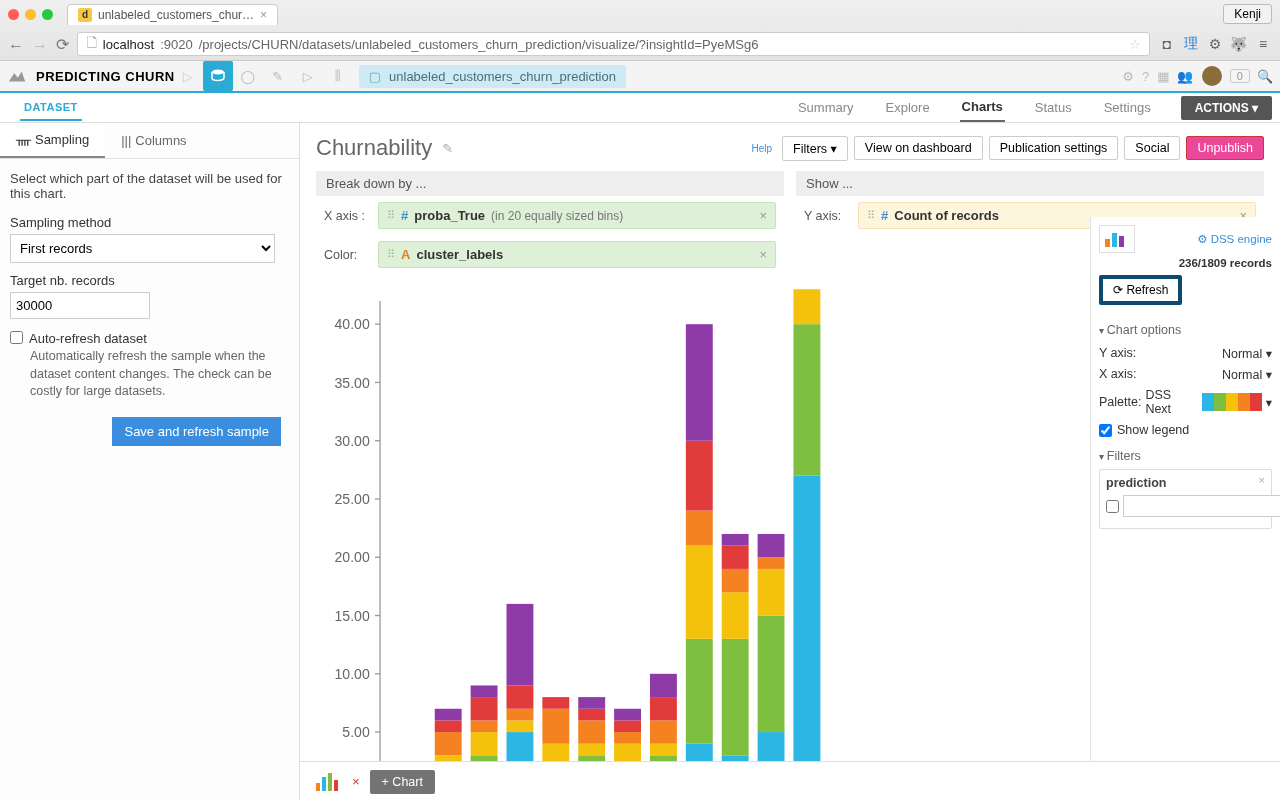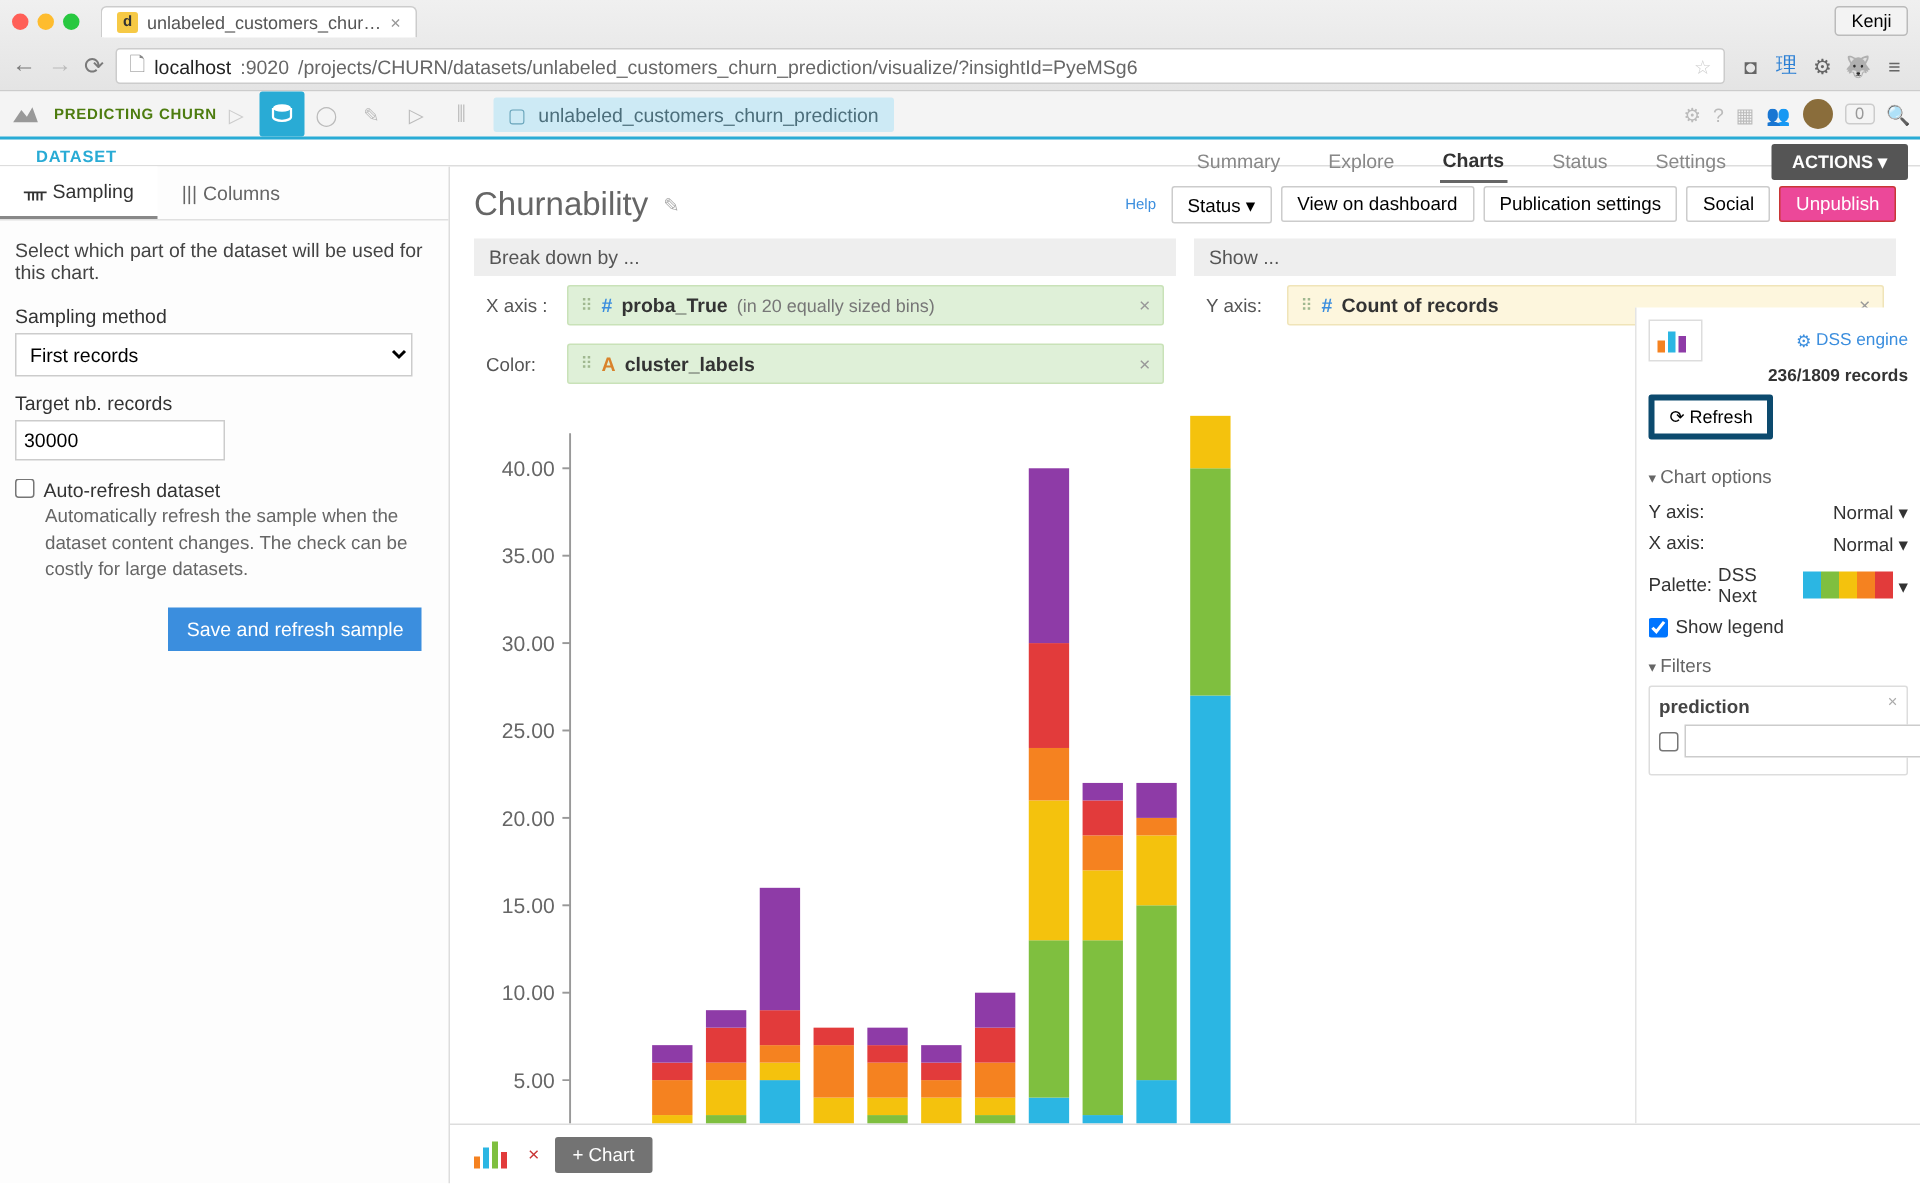--- a/index.html
+++ b/index.html
@@ -17,31 +17,31 @@
 .url-row{display:flex;align-items:center;height:32px;padding:0 8px;gap:8px;}
 .nav-ico{color:#7a7a7a;font-size:16px;cursor:pointer;}
 .url-bar{flex:1;display:flex;align-items:center;background:#fff;border:1px solid #ccc;border-radius:3px;height:24px;padding:0 8px;font-size:13px;gap:6px;}
 .url-host{color:#222;} .url-path{color:#666;}
 .ext-icons{display:flex;gap:6px;align-items:center;}
 .ext-ico{width:18px;height:18px;display:flex;align-items:center;justify-content:center;font-size:14px;color:#666;}
 
 
 .app-top{height:32px;background:#f4f4f4;border-bottom:2px solid #29abd5;display:flex;align-items:center;padding:0 6px;}
 .bird-ico{width:22px;height:22px;margin-right:8px;color:#888;}
-.proj-name{color:#4d7c0f;font-weight:600;letter-spacing:.5px;font-size:10px;}
+.proj-name{color:#000000;font-weight:600;letter-spacing:.5px;font-size:13px;}
 .top-icon-group{display:flex;gap:0;margin-left:10px;}
 .top-icon{width:30px;height:30px;display:flex;align-items:center;justify-content:center;color:#bbb;cursor:pointer;border-radius:2px;}
 .top-icon.active{background:#29abd5;color:#fff;}
 .ds-pill{background:#cdeaf5;color:#4c6e7b;padding:4px 10px;border-radius:2px;margin-left:6px;font-size:13px;display:flex;align-items:center;gap:8px;}
 .right-icons{margin-left:auto;display:flex;gap:8px;align-items:center;color:#bbb;}
 .avatar{width:20px;height:20px;border-radius:50%;background:#8a6d3b;}
 .notif-badge{border:1px solid #ccc;border-radius:3px;padding:0 6px;font-size:11px;color:#999;}
 
 
-.subtabs{height:18px;display:flex;align-items:flex-start;border-bottom:1px solid #ddd;}
+.subtabs{height:30px;display:flex;align-items:center;border-bottom:1px solid #ddd;}
 .subtabs-left{width:300px;padding-left:20px;}
 .dataset-tab{color:#29abd5;font-size:11px;font-weight:600;letter-spacing:.5px;border-bottom:2px solid #29abd5;padding:6px 4px;display:inline-block;}
 .subtabs-right{flex:1;display:flex;align-items:center;justify-content:flex-end;padding-right:8px;gap:28px;}
 .subtab{color:#888;font-size:13px;cursor:pointer;padding:6px 2px;}
 .subtab.active{color:#333;font-weight:600;border-bottom:2px solid #666;}
 .actions-btn{background:#555;color:#fff;padding:5px 14px;font-size:12px;font-weight:600;border-radius:2px;cursor:pointer;}
 
 
 .main{display:flex;height:calc(800px - 28px - 32px - 32px - 30px);}
 .left-panel{width:300px;border-right:1px solid #ddd;background:#fdfdfd;display:flex;flex-direction:column;}
@@ -232,21 +232,21 @@
       <button class="save-btn">Save and refresh sample</button>
     </div>
   </div>
 
   <div class="center">
     <div class="chart-header">
       <span class="chart-title">Churnability</span>
       <span class="pencil">✎</span>
       <div class="hdr-right">
         <a class="help-link">Help</a>
-        <button class="hdr-btn">Status ▾</button>
+        <button class="hdr-btn">Filters ▾</button>
         <button class="hdr-btn">View on dashboard</button>
         <button class="hdr-btn">Publication settings</button>
         <button class="hdr-btn">Social</button>
         <button class="hdr-btn unpublish">Unpublish</button>
       </div>
     </div>
 
     <div class="breakdown-row">
       <div class="breakdown-col">
         <div class="bd-title">Break down by ...</div>

